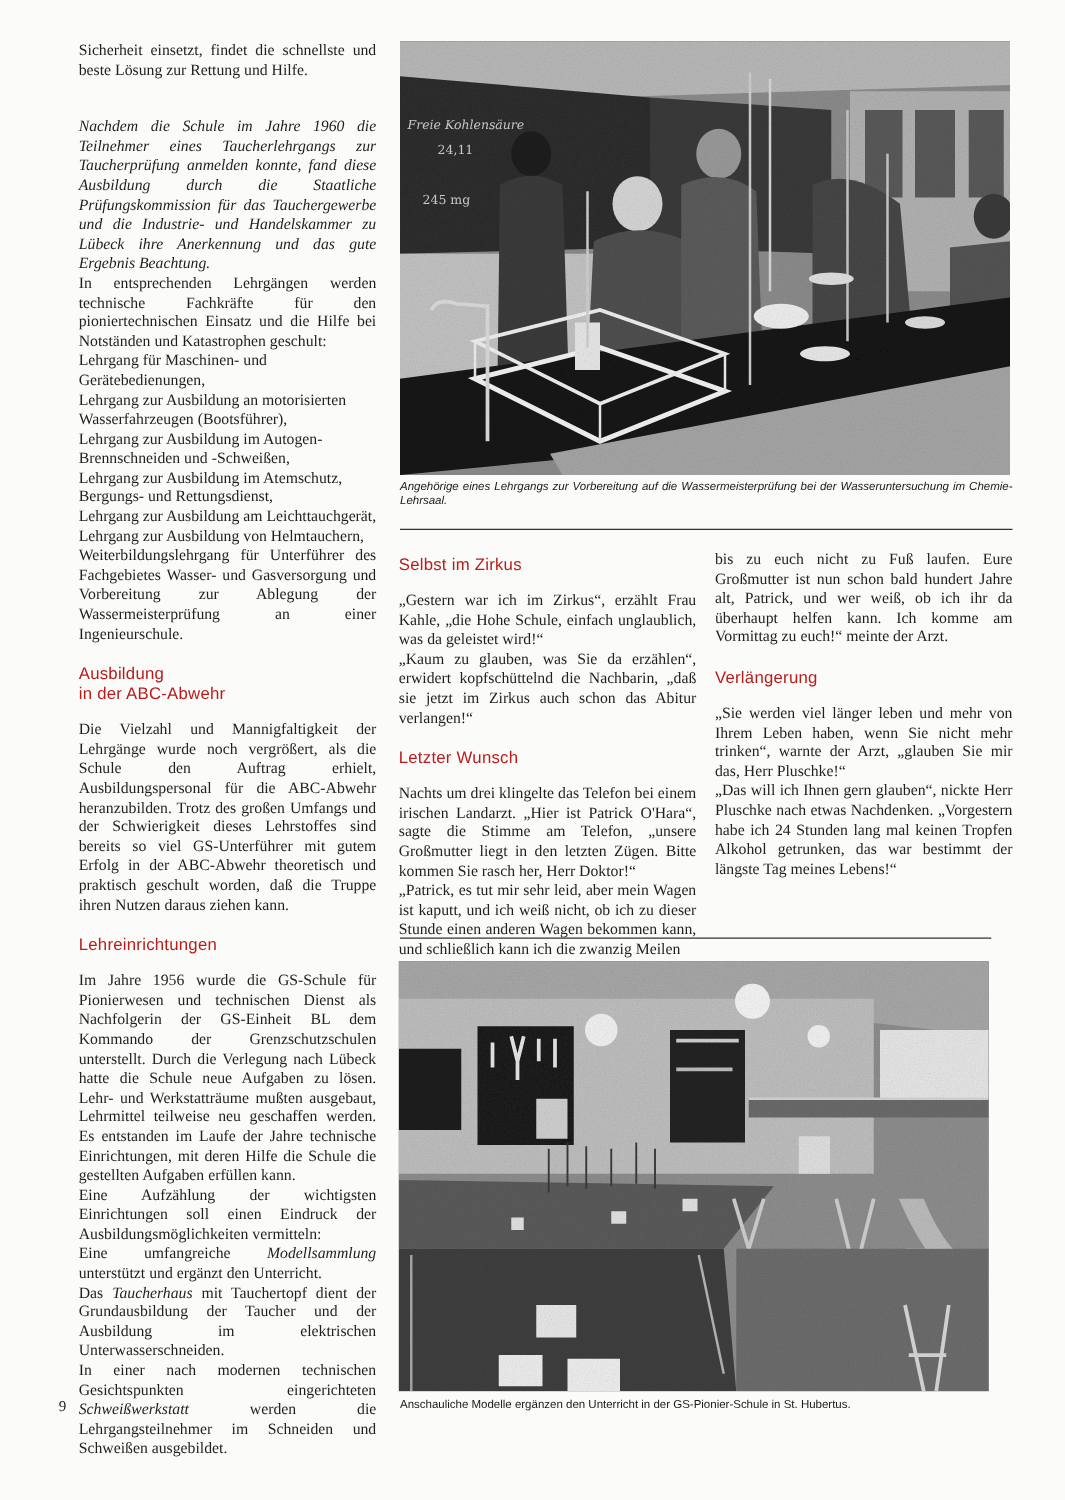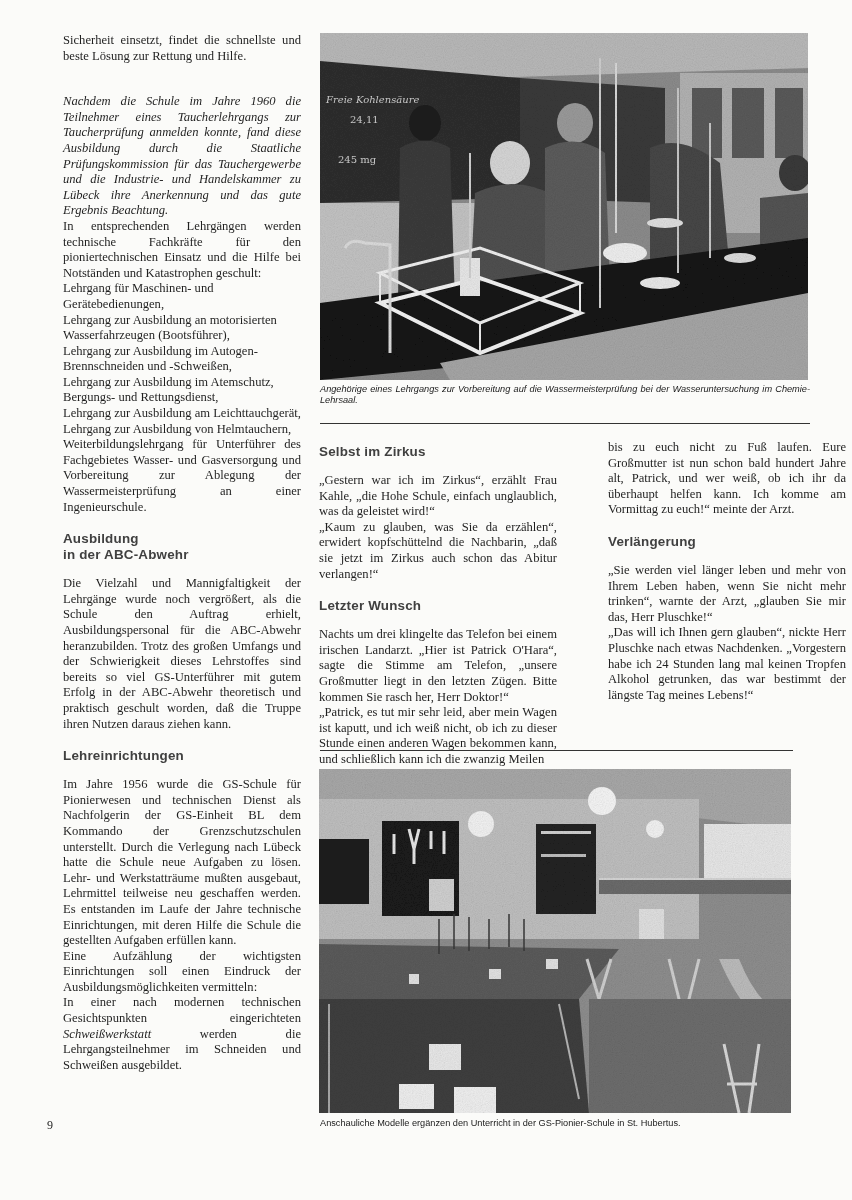--- a/index.html
+++ b/index.html
@@ -16,26 +16,26 @@
     line-height: 15.6px;
     text-align: justify;
     hyphens: manual;
   }
   .col p { margin: 0; }
   .col p.gap { margin-top: 30px; font-style: italic; }
   .col .list p { text-align: left; }
   .col em { font-style: italic; }
   h2 {
     font-family: "Liberation Sans", "DejaVu Sans", sans-serif;
-    font-weight: bold;
+    font-weight: normal;
     font-size: 13.4px;
     line-height: 16px;
     margin: 16px 0 13px 0;
     letter-spacing: 0.2px;
-    color: #404040;
+    color: #b91c1c;
   }
   .caption {
     position: absolute;
     font-family: "Liberation Sans", "DejaVu Sans", sans-serif;
     font-size: 9.2px;
     line-height: 10.5px;
     color: #1a1a1a;
     text-align: justify;
   }
   .photo {
@@ -72,20 +72,22 @@
   <h2>
     <span>Ausbildung</span><br>
     <span>in der ABC-Abwehr</span>
   </h2>
   <p>Die Vielzahl und Mannigfaltigkeit der Lehrgänge wurde noch vergrößert, als die Schule den Auftrag erhielt, Ausbildungspersonal für die ABC-Abwehr heranzubilden. Trotz des großen Umfangs und der Schwierigkeit dieses Lehrstoffes sind bereits so viel GS-Unterführer mit gutem Erfolg in der ABC-Abwehr theoretisch und praktisch geschult worden, daß die Truppe ihren Nutzen daraus ziehen kann.</p>
 
   <h2>Lehreinrichtungen</h2>
   <p>Im Jahre 1956 wurde die GS-Schule für Pionierwesen und technischen Dienst als Nachfolgerin der GS-Einheit BL dem Kommando der Grenzschutzschulen unterstellt. Durch die Verlegung nach Lübeck hatte die Schule neue Aufgaben zu lösen. Lehr- und Werkstatträume mußten ausgebaut, Lehrmittel teilweise neu geschaffen werden. Es entstanden im Laufe der Jahre technische Einrichtungen, mit deren Hilfe die Schule die gestellten Aufgaben erfüllen kann.</p>
   <p>Eine Aufzählung der wichtigsten Einrichtungen soll einen Eindruck der Ausbildungsmöglichkeiten vermitteln:</p>
 
+  <p><span>Eine umfangreiche </span><em>Modellsammlung</em><span> unterstützt und ergänzt den Unterricht.</span></p>
+  <p><span>Das </span><em>Taucherhaus</em><span> mit Tauchertopf dient der Grundausbildung der Taucher und der Ausbildung im elektrischen Unterwasserschneiden.</span></p>
   <p><span>In einer nach modernen technischen Gesichtspunkten eingerichteten </span><em>Schweißwerkstatt</em><span> werden die Lehrgangsteilnehmer im Schneiden und Schweißen ausgebildet.</span></p>
 
 </div>
 
 <div class="pageno" style="left:47px; top:1118px;">9</div>
 
 <div class="photo" style="left:320px; top:33px; width:488px; height:347px;">
   <svg width="488" height="347" viewBox="0 0 488 347">
     <defs>
       <filter id="grain1">
@@ -155,21 +157,21 @@
 
 <div class="col" style="left:319px; top:428px; width:238px;">
   <h2>Selbst im Zirkus</h2>
   <p>„Gestern war ich im Zirkus“, erzählt Frau Kahle, „die Hohe Schule, einfach unglaublich, was da geleistet wird!“</p>
   <p>„Kaum zu glauben, was Sie da erzählen“, erwidert kopfschüttelnd die Nachbarin, „daß sie jetzt im Zirkus auch schon das Abitur verlangen!“</p>
   <h2>Letzter Wunsch</h2>
   <p>Nachts um drei klingelte das Telefon bei einem irischen Landarzt. „Hier ist Patrick O'Hara“, sagte die Stimme am Telefon, „unsere Großmutter liegt in den letzten Zügen. Bitte kommen Sie rasch her, Herr Doktor!“</p>
   <p>„Patrick, es tut mir sehr leid, aber mein Wagen ist kaputt, und ich weiß nicht, ob ich zu dieser Stunde einen anderen Wagen bekommen kann, und schließlich kann ich die zwanzig Meilen</p>
 </div>
 
-<div class="col" style="left:572px; top:440px; width:238px;margin-left:36px;">
+<div class="col" style="left:572px; top:440px; width:238px;">
   <p>bis zu euch nicht zu Fuß laufen. Eure Großmutter ist nun schon bald hundert Jahre alt, Patrick, und wer weiß, ob ich ihr da überhaupt helfen kann. Ich komme am Vormittag zu euch!“ meinte der Arzt.</p>
   <h2>Verlängerung</h2>
   <p>„Sie werden viel länger leben und mehr von Ihrem Leben haben, wenn Sie nicht mehr trinken“, warnte der Arzt, „glauben Sie mir das, Herr Pluschke!“</p>
   <p>„Das will ich Ihnen gern glauben“, nickte Herr Pluschke nach etwas Nachdenken. „Vorgestern habe ich 24 Stunden lang mal keinen Tropfen Alkohol getrunken, das war bestimmt der längste Tag meines Lebens!“</p>
 </div>
 
 <div class="rule" style="left:320px; top:750px; width:473px;"></div>
 
 <div class="photo" style="left:319px; top:769px; width:472px; height:344px;">
   <svg width="472" height="344" viewBox="0 0 472 344">

